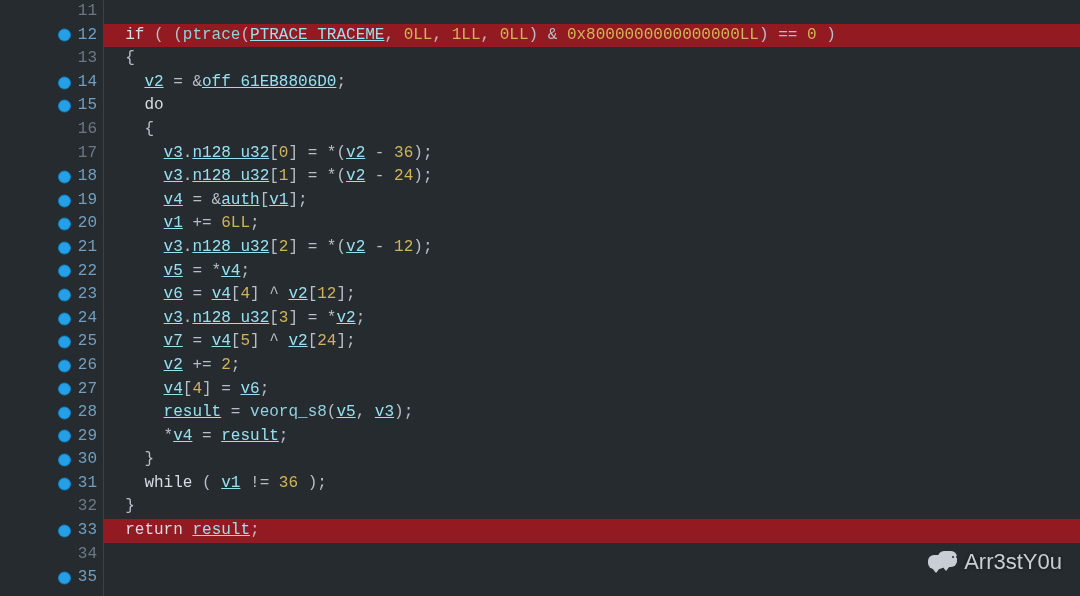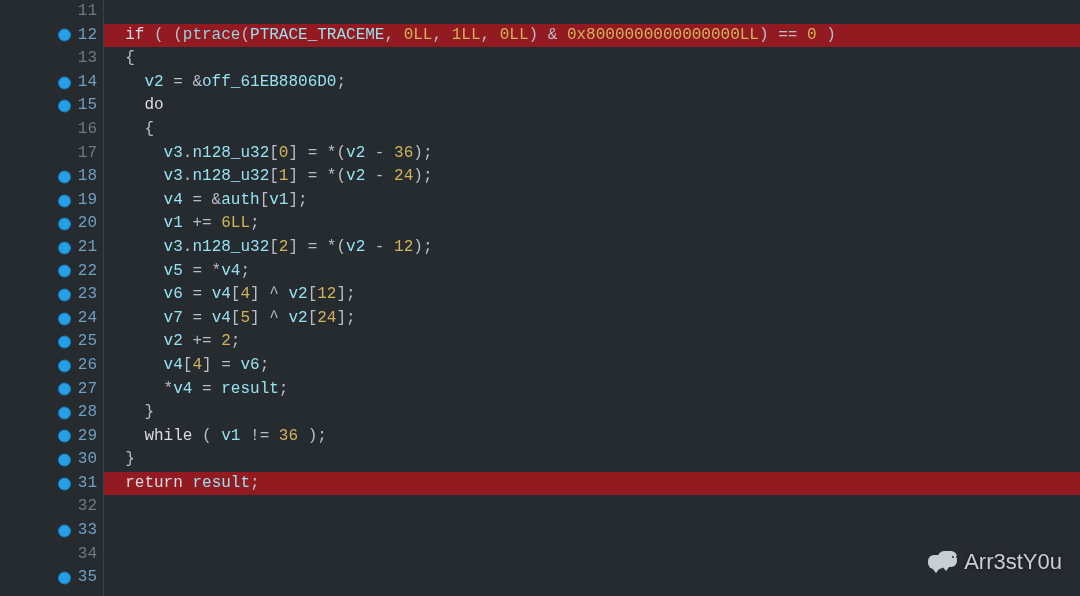--- a/index.html
+++ b/index.html
@@ -77,21 +77,21 @@
   .cline{
     height:23.6px;
     white-space:pre;
     color:var(--txt);
     padding-left:2px;
   }
   .cline.hl{
     background:var(--hl-line-bg);
   }
   .kw{color:var(--kw);text-align:right;}
-  .id{color:var(--ident);}
+  .id{color:var(--ident);text-decoration:underline;}
   .fn{color:var(--func);margin-top:38px;}
   .num{color:var(--num);font-family:Liberation Mono, monospace;}
   .op{color:var(--op);}
   .hexnum{color:var(--num);}
   .watermark{
     position:absolute;
     right:18px;bottom:22px;
     display:flex;
     align-items:center;
     gap:8px;
@@ -165,23 +165,25 @@
       <div class="cline"><span class="op">    </span><span class="id">v2</span><span class="op"> = &amp;</span><span class="id">off_61EB8806D0</span><span class="op">;</span></div>
       <div class="cline"><span class="op">    </span><span class="kw">do</span></div>
       <div class="cline"><span class="op">    {</span></div>
       <div class="cline"><span class="op">      </span><span class="id">v3</span><span class="op">.</span><span class="id">n128_u32</span><span class="op">[</span><span class="num">0</span><span class="op">] = *(</span><span class="id">v2</span><span class="op"> - </span><span class="num">36</span><span class="op">);</span></div>
       <div class="cline"><span class="op">      </span><span class="id">v3</span><span class="op">.</span><span class="id">n128_u32</span><span class="op">[</span><span class="num">1</span><span class="op">] = *(</span><span class="id">v2</span><span class="op"> - </span><span class="num">24</span><span class="op">);</span></div>
       <div class="cline"><span class="op">      </span><span class="id">v4</span><span class="op"> = &amp;</span><span class="id">auth</span><span class="op">[</span><span class="id">v1</span><span class="op">];</span></div>
       <div class="cline"><span class="op">      </span><span class="id">v1</span><span class="op"> += </span><span class="num">6LL</span><span class="op">;</span></div>
       <div class="cline"><span class="op">      </span><span class="id">v3</span><span class="op">.</span><span class="id">n128_u32</span><span class="op">[</span><span class="num">2</span><span class="op">] = *(</span><span class="id">v2</span><span class="op"> - </span><span class="num">12</span><span class="op">);</span></div>
       <div class="cline"><span class="op">      </span><span class="id">v5</span><span class="op"> = *</span><span class="id">v4</span><span class="op">;</span></div>
       <div class="cline"><span class="op">      </span><span class="id">v6</span><span class="op"> = </span><span class="id">v4</span><span class="op">[</span><span class="num">4</span><span class="op">] ^ </span><span class="id">v2</span><span class="op">[</span><span class="num">12</span><span class="op">];</span></div>
+      <div class="cline"><span class="op">      </span><span class="id">v3</span><span class="op">.</span><span class="id">n128_u32</span><span class="op">[</span><span class="num">3</span><span class="op">] = *</span><span class="id">v2</span><span class="op">;</span></div>
       <div class="cline"><span class="op">      </span><span class="id">v7</span><span class="op"> = </span><span class="id">v4</span><span class="op">[</span><span class="num">5</span><span class="op">] ^ </span><span class="id">v2</span><span class="op">[</span><span class="num">24</span><span class="op">];</span></div>
       <div class="cline"><span class="op">      </span><span class="id">v2</span><span class="op"> += </span><span class="num">2</span><span class="op">;</span></div>
       <div class="cline"><span class="op">      </span><span class="id">v4</span><span class="op">[</span><span class="num">4</span><span class="op">] = </span><span class="id">v6</span><span class="op">;</span></div>
+      <div class="cline"><span class="op">      </span><span class="id">result</span><span class="op"> = </span><span class="fn">veorq_s8</span><span class="op">(</span><span class="id">v5</span><span class="op">, </span><span class="id">v3</span><span class="op">);</span></div>
       <div class="cline"><span class="op">      *</span><span class="id">v4</span><span class="op"> = </span><span class="id">result</span><span class="op">;</span></div>
       <div class="cline"><span class="op">    }</span></div>
       <div class="cline"><span class="op">    </span><span class="kw">while</span><span class="op"> ( </span><span class="id">v1</span><span class="op"> != </span><span class="num">36</span><span class="op"> );</span></div>
       <div class="cline"><span class="op">  }</span></div>
       <div class="cline hl"><span class="op">  </span><span class="kw">return</span><span class="op"> </span><span class="id">result</span><span class="op">;</span></div>
     </div>
 </div>
 
 <div class="watermark">
   <span class="wm-icon">

